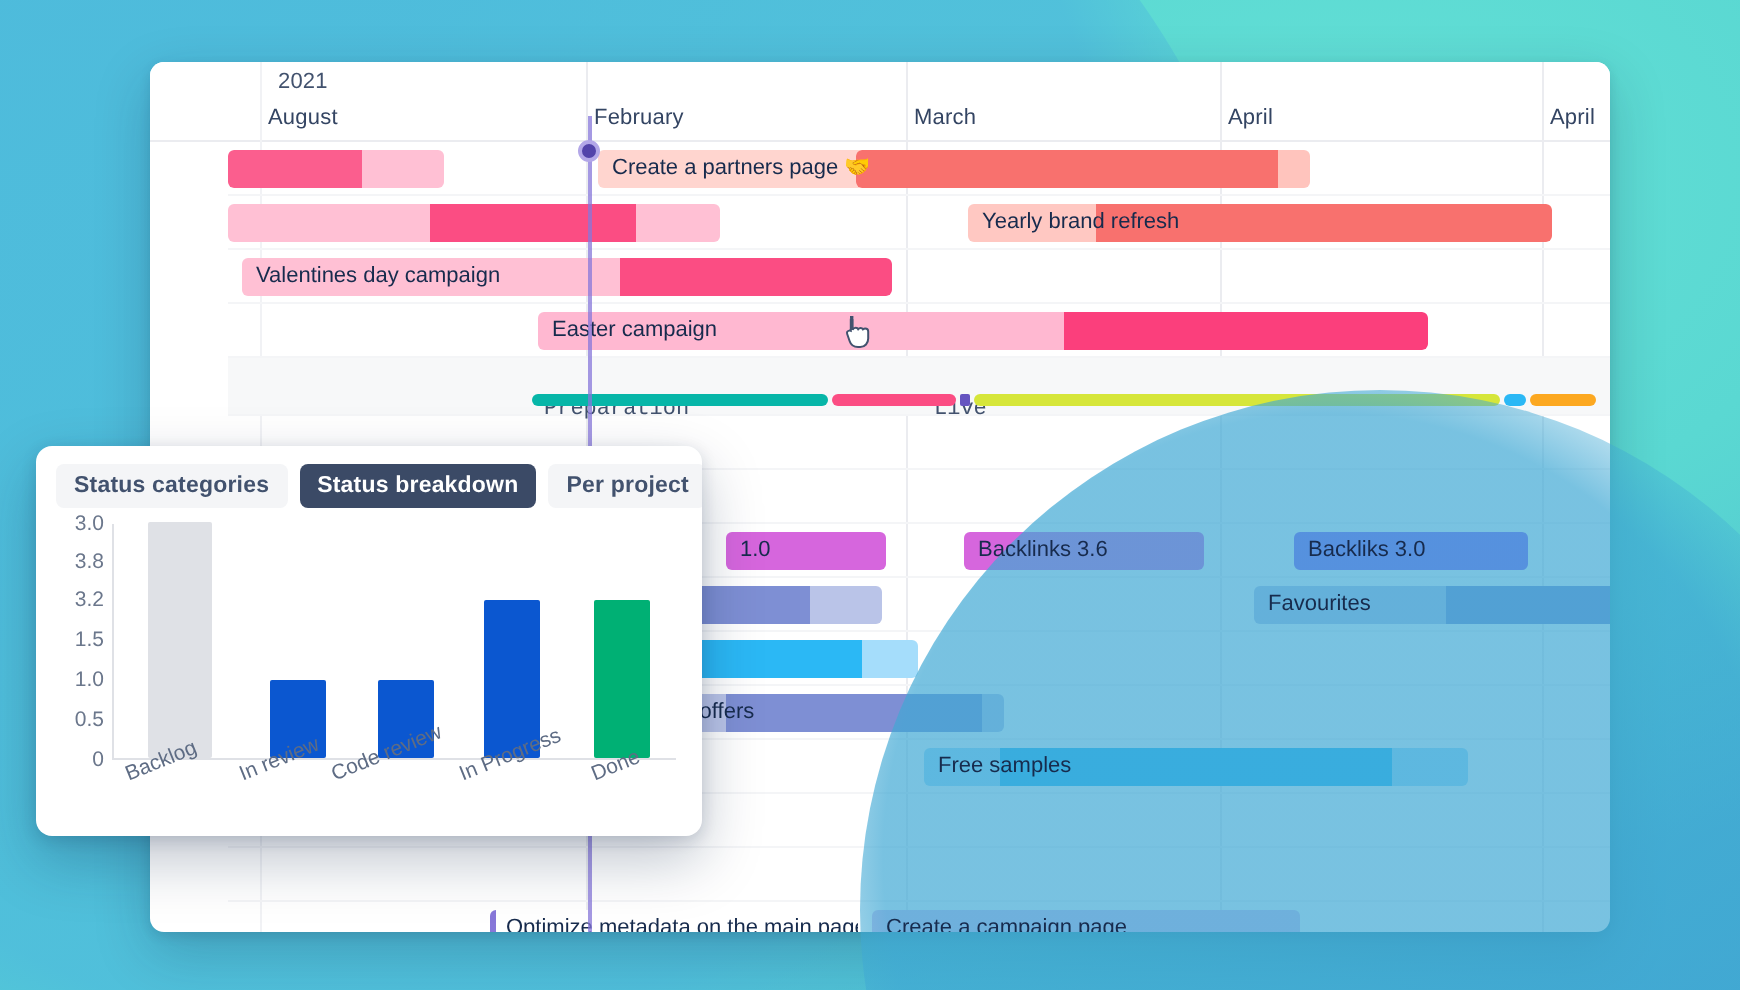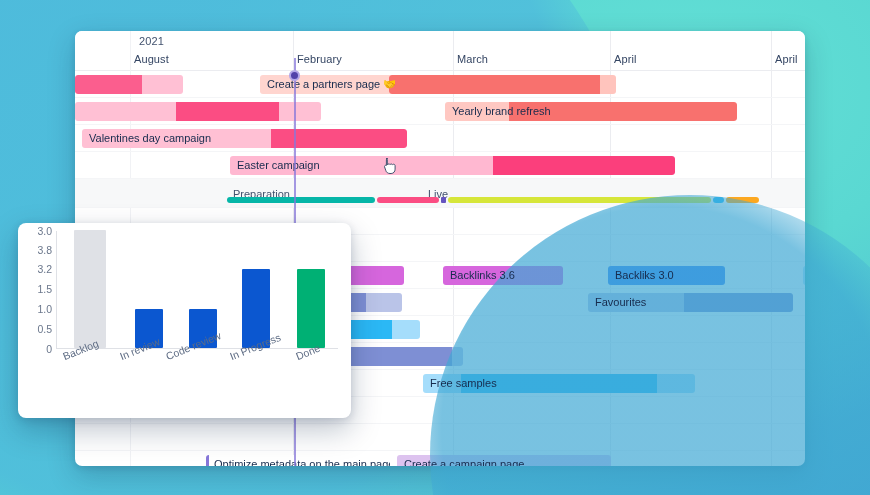--- a/index.html
+++ b/index.html
@@ -76,20 +76,21 @@
     position: absolute;
     top: 0; bottom: 0;
     width: 1px;
     background: #ebecf0;
   }
   .vline.thin { background: #f1f2f5; }
 
   .rows {
     position: relative;
     height: 395px;
+    padding-left: 39px;
   }
   .row {
     position: relative;
     height: 27px;
     border-bottom: 1px solid #f4f5f7;
   }
   .row.tall { height: 29px; }
   .row.seg { background: #f7f8f9; }
 
   
@@ -128,24 +129,25 @@
     width: 11px; height: 11px;
     border-radius: 50%;
     background: #5243aa;
     border: 2px solid #b3a7e8;
     z-index: 7;
   }
 
   
   .seg-lbl {
     position: absolute;
-    top: 9px;
+    top: 20px;
     font-size: 11px;
     color: #42526e;
     white-space: nowrap;
+    font-family: Liberation Mono, monospace;
   }
   .seg-bar {
     position: absolute;
     height: 6px;
     top: 18px;
     border-radius: 3px;
   }
 
   
   .cursor {
@@ -315,21 +317,21 @@
       <div class="row"></div>
       <div class="row"></div>
 
       <div class="row">
         <div class="bar" style="left:249px;width:80px;background:#d666dd">
           <span class="lbl">1.0</span>
         </div>
         <div class="bar" style="left:368px;width:120px;background:#d666dd">
           <span class="lbl">Backlinks 3.6</span>
         </div>
-        <div class="bar" style="left:533px;width:117px;background:#3b82f6">
+        <div class="bar" style="left:533px;width:117px;background:#8b5cf6">
           <span class="lbl">Backliks 3.0</span>
         </div>
         <div class="bar" style="left:728px;width:40px;background:#b3e5fc">
           <span class="lbl">Big n</span>
         </div>
       </div>
 
       <div class="row">
         <div class="bar plain" style="left:200px;width:127px;background:#bac4e8">
           <div class="prog" style="width:72%;background:#7e8fd4"></div>
@@ -371,20 +373,25 @@
         <div class="bar" style="left:322px;width:214px;background:#ddc3ef">
           <span class="lbl">Create a campaign page</span>
         </div>
       </div>
 
     </div>
   </div>
 
   <div class="stats-card">
 
+    <div class="tabs">
+      <div class="tab">Status categories</div>
+      <div class="tab active">Status breakdown</div>
+      <div class="tab">Per project</div>
+    </div>
 
     <div class="chart">
 
       <div class="ylabels">
         <div class="ytick" style="top:0px">3.0</div>
         <div class="ytick" style="top:19px">3.8</div>
         <div class="ytick" style="top:38px">3.2</div>
         <div class="ytick" style="top:58px">1.5</div>
         <div class="ytick" style="top:78px">1.0</div>
         <div class="ytick" style="top:98px">0.5</div>

